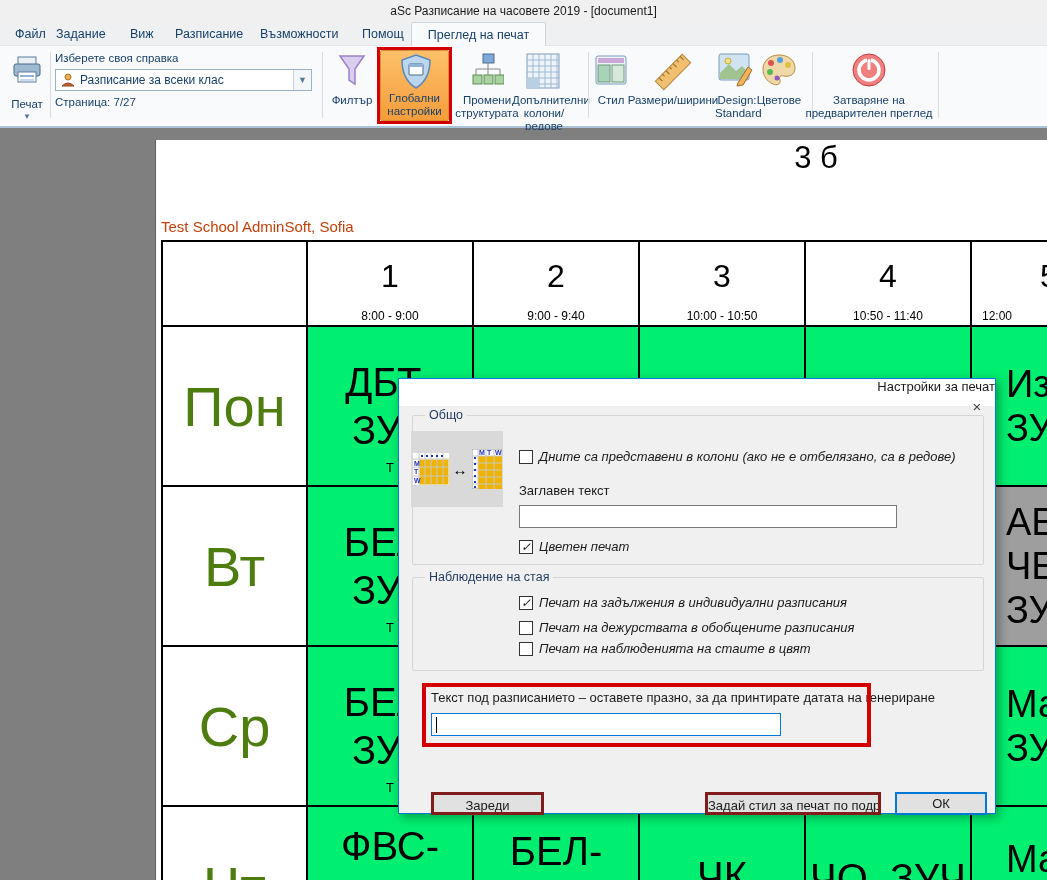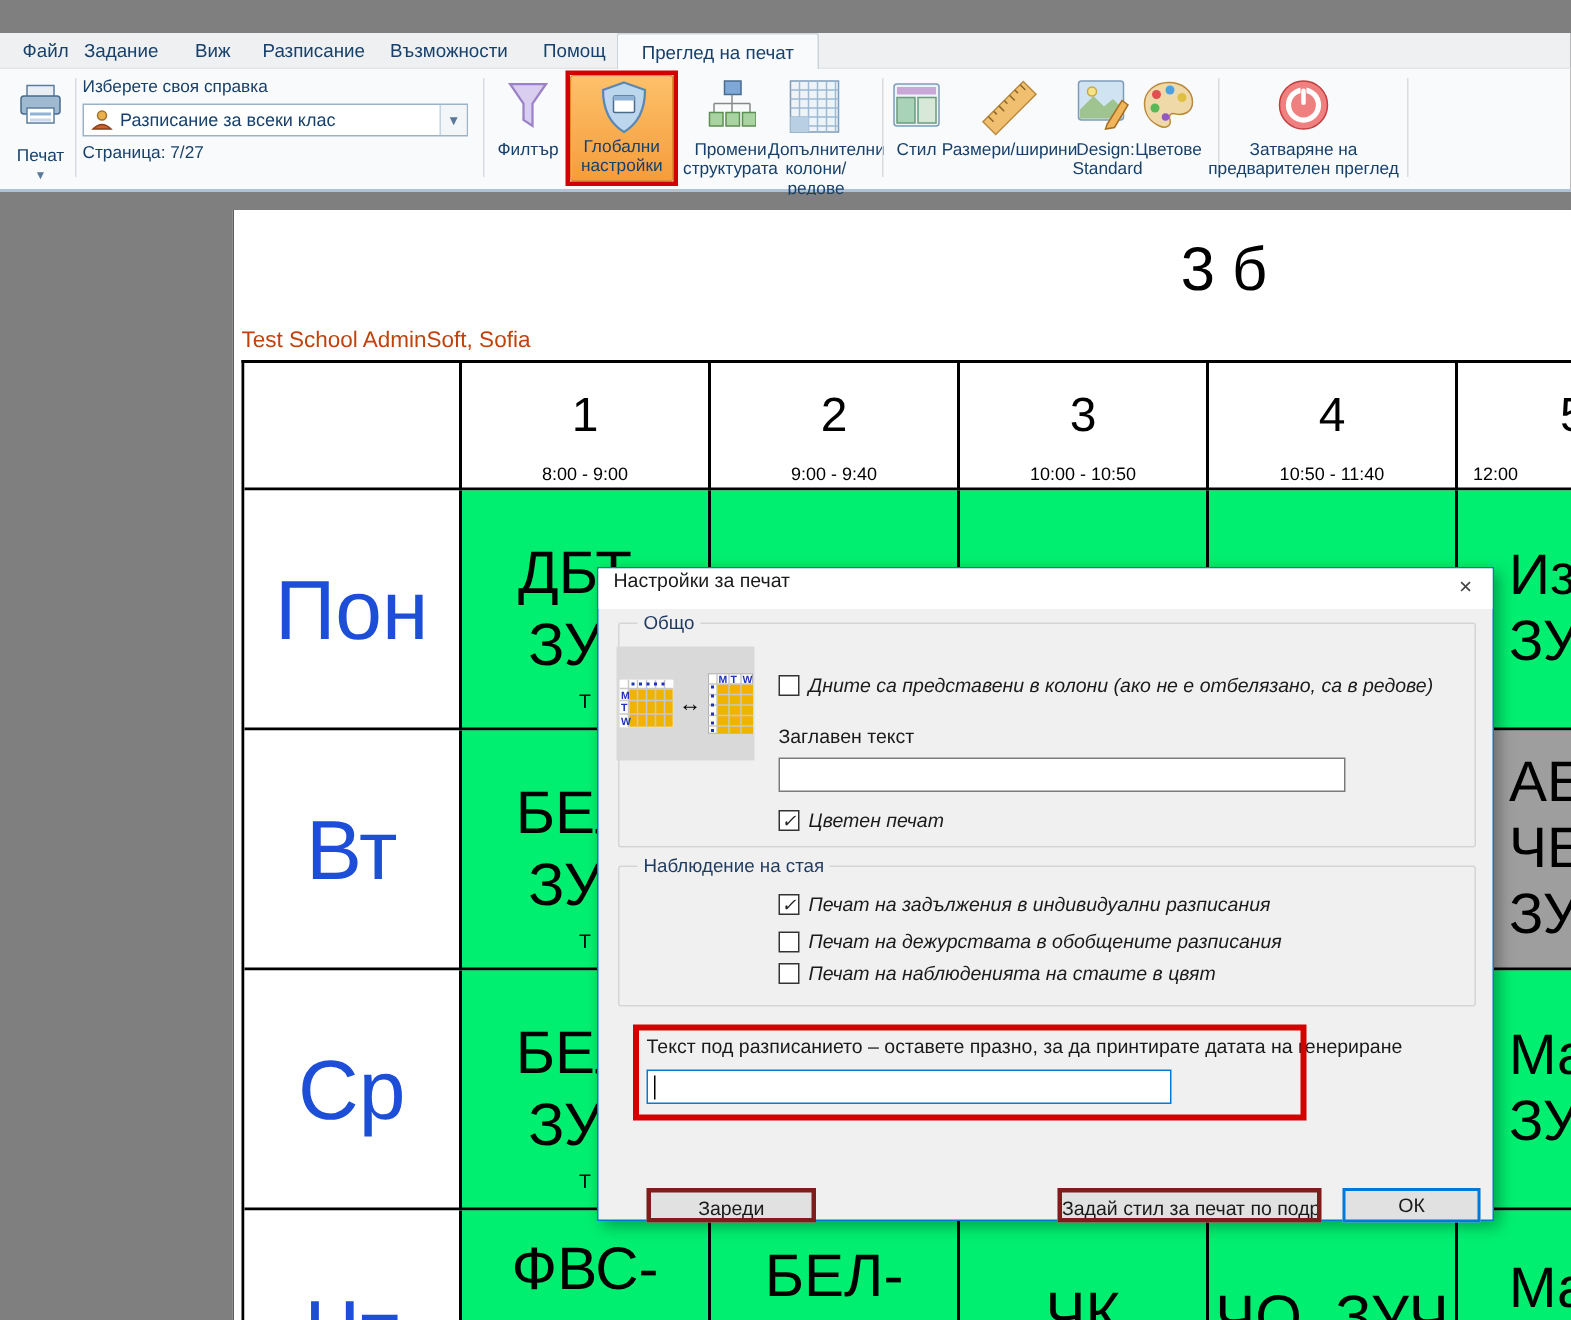--- a/index.html
+++ b/index.html
@@ -43,57 +43,57 @@
   .annotate-ribbon { position:absolute; left:377px; top:1px; width:75px; height:77px;
                 border:3px solid #d40000; z-index:60; pointer-events:none; }
 
   .annotate-dialog { position:absolute; left:422px; top:683px; width:449px; height:64px;
                 border:4px solid #d40000; z-index:60; pointer-events:none; }
 
   
   .workspace { position:absolute; left:0; top:130px; width:1047px; height:750px; background:#7f7f7f; }
   .paper { position:absolute; left:155px; top:10px; width:1000px; height:740px; background:#fff;
            border-left:1px solid #5e5e5e; }
-  .class-title { position:absolute; left:500px; top:16px; width:320px; text-align:center;
-                 font-size:41px; color:#000; }
+  .class-title { position:absolute; left:500px; top:0; width:320px; text-align:center;
+                 font-size:31px; color:#000; }
   .school { position:absolute; left:5px; top:78px; font-size:15px; color:#c2410c; }
 
   .ttable { position:absolute; left:5px; top:100px; display:grid;
             grid-template-columns:145px 166px 166px 166px 166px 166px;
             grid-template-rows:85px 160px 160px 160px 160px;
             border-top:2px solid #000; border-left:2px solid #000; }
   .tcell { border-right:2px solid #000; border-bottom:2px solid #000; position:relative;
            overflow:hidden; background:#fff; }
   .tcell.green { background:#00ef70; }
   .tcell.gray  { background:#9e9e9e; }
   .hnum { font-size:32px; color:#000; text-align:center; margin-top:16px; }
   .htime { font-size:12px; color:#000; text-align:center; margin-top:14px; }
   .hc5 .hnum { text-align:left; margin-left:68px; }
   .hc5 .htime { text-align:left; margin-left:10px; }
-  .dayname { font-size:56px; color:#1d4ed8; display:flex; align-items:center; justify-content:center; height:100%; }
+  .dayname { font-size:56px; color:#4d7c0f; display:flex; align-items:center; justify-content:center; height:100%; }
   .lines { display:flex; flex-direction:column; align-items:center; justify-content:center;
            height:100%; font-size:40px; line-height:48px; color:#000; }
   .teacher { position:absolute; bottom:10px; left:0; width:100%; text-align:center;
              font-size:13px; color:#000; }
   
   .c5 .lines { align-items:flex-start; justify-content:center; padding-left:34px; font-size:38px; line-height:44px; }
   
   .r3 .lines { justify-content:flex-start; }
   .r3.c1 .lines { padding-top:15px; }
   .r3.c2 .lines { padding-top:20px; }
   .r3.c3 .lines { padding-top:45px; }
   .r3.c4 .lines { padding-top:47px; }
   .r3.c5 .lines { padding-top:30px; }
 
   
   .dialog { position:absolute; left:398px; top:378px; width:598px; height:436px;
             background:#f0f0f0; border:1px solid #0078d7; z-index:50;
             box-shadow:3px 3px 10px rgba(0,0,0,.35); font-size:13px; color:#1a1a1a; }
   .dtitlebar { position:absolute; left:0; top:0; width:100%; height:27px; background:#fff;
-               display:flex; align-items:flex-start; }
+               display:flex; align-items:flex-end;flex-direction:column; }
   .dtitle { margin-left:10px; font-size:13px; color:#1a1a1a; }
   .dclose { margin-left:auto; width:36px; height:27px; text-align:center; line-height:25px;
             font-size:15px; color:#444; }
   .groupbox { position:absolute; border:1px solid #d5d5d5; border-radius:2px; }
   .grouplabel { position:absolute; top:-8px; left:12px; background:#f0f0f0; padding:0 4px;
                 font-size:12.5px; color:#1f3a5f; }
   .g1 { left:13px; top:36px; width:572px; height:150px; }
   .g2 { left:13px; top:198px; width:572px; height:94px; }
   .cbrow { position:absolute; display:flex; align-items:center;font-style:italic; }
   .cbox { width:14px; height:14px; background:#fff; border:1px solid #333; margin-right:6px;
@@ -109,20 +109,21 @@
           overflow:hidden; white-space:nowrap; }
   .dbtn.okbtn { border:2px solid #0078d7; line-height:19px; }
 
   .dlabel { position:absolute; font-size:13px; color:#1a1a1a; white-space:nowrap; }
 </style>
 </head>
 <body>
 
 <div class="app">
 
+  <div class="titlebar">aSc Разписание на часовете 2019  - [document1]</div>
 
   <div class="menubar" id="menubar">
     <div class="menu-tab-active" id="activeTab" style="left:411px; width:135px;">Преглед на печат</div>
   <div class="menu-item" style="left: 5px;">Файл</div>
       <div class="menu-item" style="left: 46px;">Задание</div>
       <div class="menu-item" style="left: 120px;">Виж</div>
       <div class="menu-item" style="left: 165px;">Разписание</div>
       <div class="menu-item" style="left: 250px;">Възможности</div>
       <div class="menu-item" style="left: 352px;">Помощ</div>
     </div>

